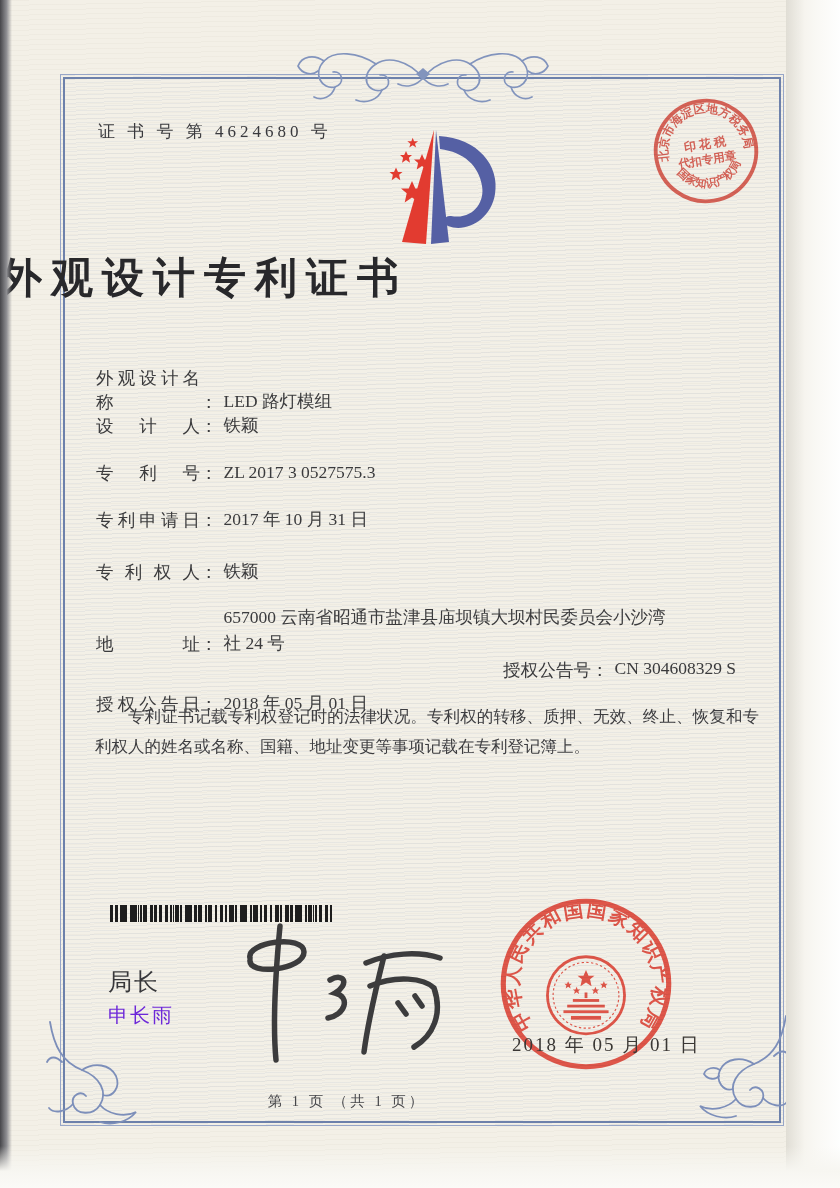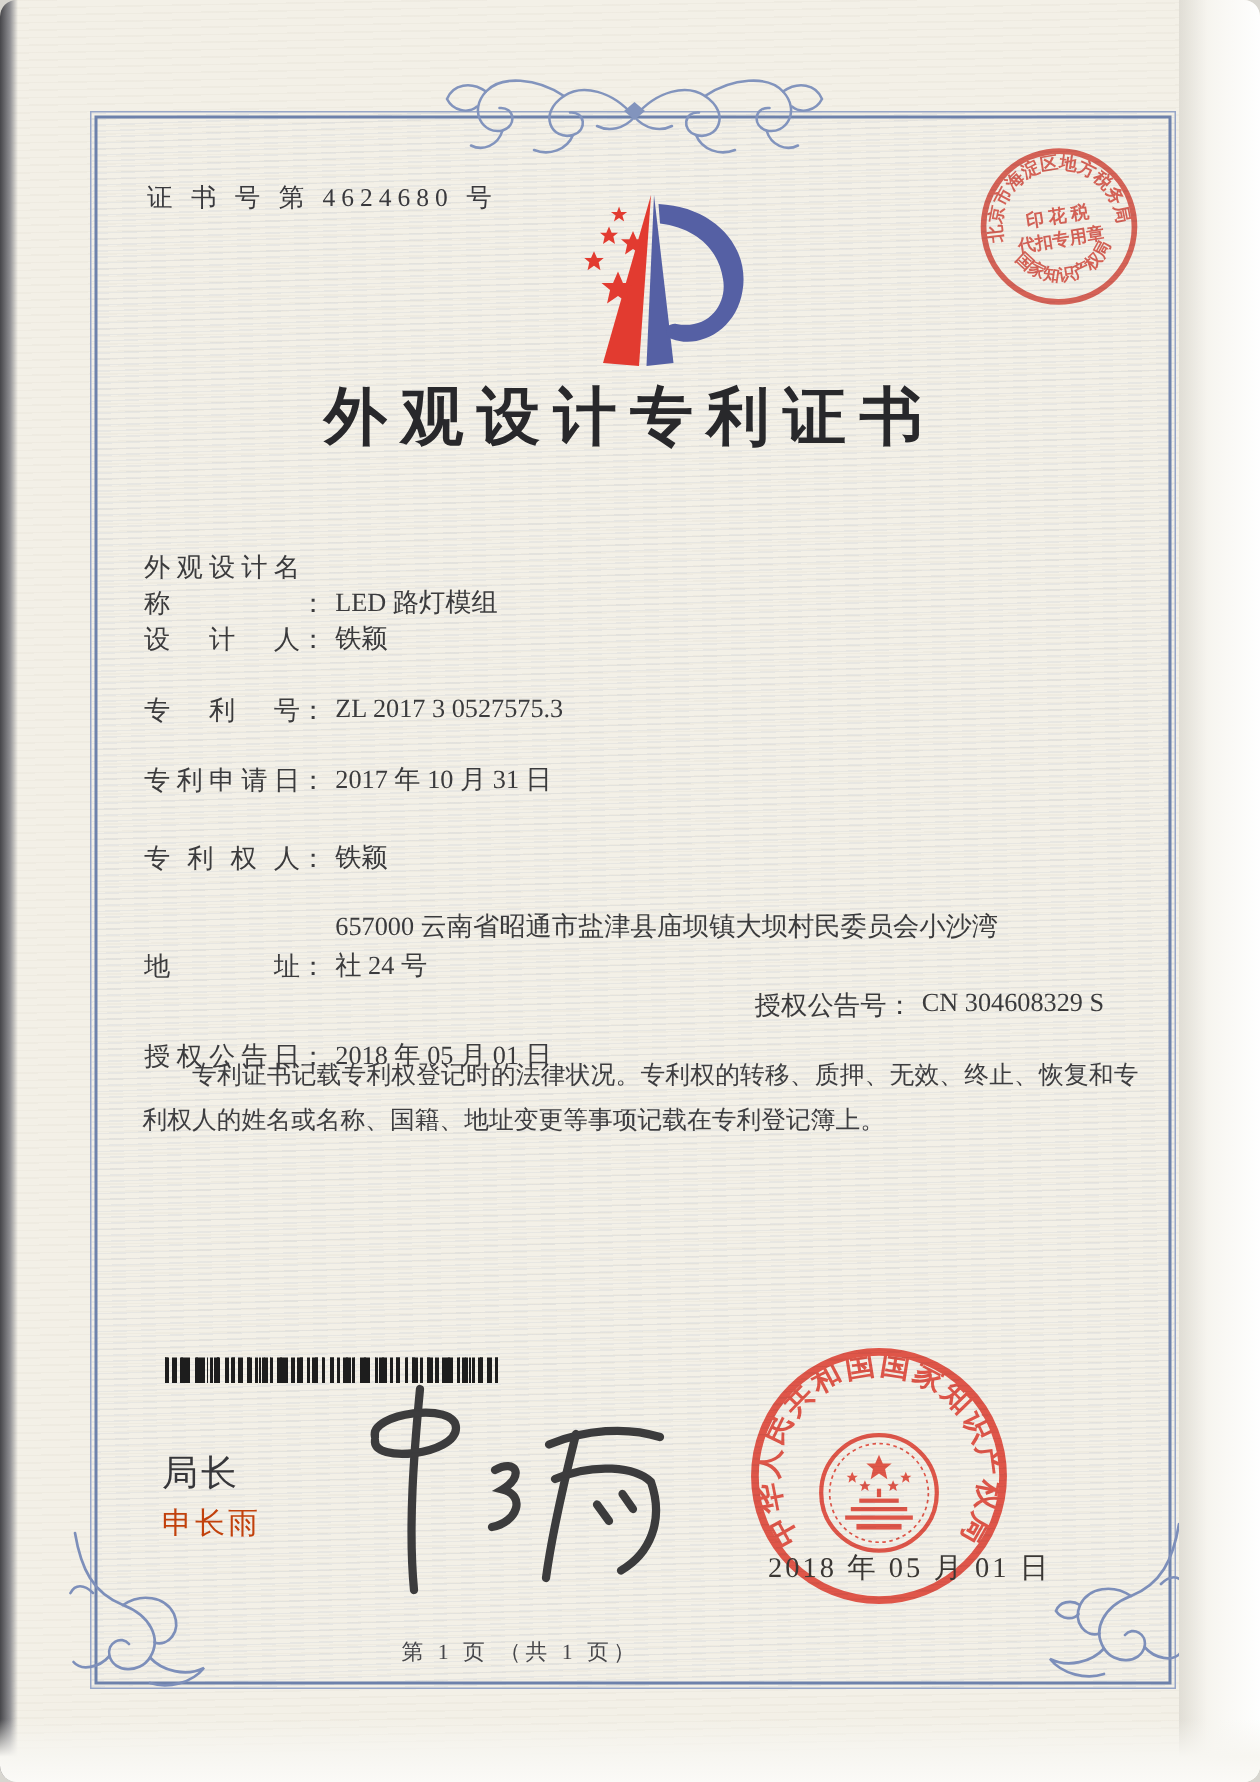--- a/index.html
+++ b/index.html
@@ -1,37 +1,37 @@
 <!DOCTYPE html>
 <html style="--paper: #f3f0e7; --ink: #3a3a3c; --frame-blue: #6d81ab; --ornament-blue: #8294bd; --stamp-red: #dc5349; --seal-red: #e8493d; --logo-red: #e23b30; --logo-blue: #5560a4;"><head>
 <meta charset="utf-8">
 <style>
   html,body{margin:0;padding:0;background:#d8d6d0;}
   .stage{position:relative;width:840px;height:1188px;overflow:hidden;
          font-family:"Liberation Serif","DejaVu Serif",serif;color:var(--ink,#3a3a3c);
-         background:var(--paper,#f3f0e7);border-radius:11px;}
+         background:var(--paper,#f3f0e7);}
   
   .scan-left{position:absolute;left:0;top:0;width:12px;height:100%;
     background:linear-gradient(90deg,#46464a 0,#8e8e92 55%,rgba(140,140,145,0) 100%);}
   .scan-right{position:absolute;right:0;top:0;width:54px;height:100%;
     background:linear-gradient(90deg,rgba(0,0,0,.07) 0,rgba(0,0,0,0) 35%),
                linear-gradient(90deg,#f1eee5 0,#f9f8f4 55%,#fefefe 100%);}
   .scan-bottom{position:absolute;left:0;bottom:0;width:100%;height:42px;
     background:linear-gradient(180deg,rgba(243,240,231,0) 0,#f7f6f1 60%,#fbfaf7 100%);}
   .paper-texture{position:absolute;inset:0;
     background:repeating-linear-gradient(179deg,rgba(176,168,148,.07) 0 1px,rgba(0,0,0,0) 1px 5px);}
   
   .frame{position:absolute;left:60px;top:74px;width:722px;height:1050px;
     border:1px solid #97a6c8;
     background:repeating-linear-gradient(178deg,rgba(125,145,185,.10) 0 1px,rgba(0,0,0,0) 1px 4px);}
   .frame::before{content:"";position:absolute;inset:2px;border:2px solid var(--frame-blue,#6d81ab);}
   .abs{position:absolute;}
   
   .cert-no{left:98px;top:120px;font-size:17px;letter-spacing:4px;color:#39393d;}
-  .title{left:0;top:250px;width:840px;text-align:center;font-size:42px;font-weight:600;
+  .title{left:0;top:250px;width:840px;font-size:42px;font-weight:600;
          letter-spacing:9px;color:#28282b;}
   
   .row{left:96px;font-size:17.5px;color:#3b3b3d;display:flex;align-items:flex-end;}
   .row .lbl{display:inline-block;width:104px;text-align:justify;text-align-last:justify;flex:0 0 auto;}
   .row .colon{flex:0 0 auto;padding-right:6px;}
   .row .val{display:inline-block;max-width:452px;line-height:26px;}
   .grant-right{left:490px;font-size:17.5px;display:flex;}
   .grant-right .lbl{width:88px;text-align:justify;text-align-last:justify;margin-left:13px;}
   .grant-right .colon{padding-right:6px;}
   
@@ -41,21 +41,21 @@
   
   .barcode{left:110px;top:905px;width:222px;height:17px;background-color:transparent;
     background-image:
       repeating-linear-gradient(90deg,#1d1d1d 0 2px,rgba(0,0,0,0) 2px 5px),
       repeating-linear-gradient(90deg,#1d1d1d 0 3px,rgba(0,0,0,0) 3px 11px),
       repeating-linear-gradient(90deg,#1d1d1d 0 1px,rgba(0,0,0,0) 1px 7px);}
   
   .sig-role{left:108px;top:966px;font-family:"Liberation Sans","DejaVu Sans",sans-serif;
             font-size:24px;color:#37373a;letter-spacing:2px;}
   .sig-name{left:108px;top:1002px;font-family:"Liberation Sans","DejaVu Sans",sans-serif;
-            font-size:20px;color:#c2410c;letter-spacing:2px;}
+            font-size:20px;color:#6d28d9;letter-spacing:2px;}
   .sig-svg{left:218px;top:918px;}
   
   .tax-stamp{left:648px;top:93px;width:116px;height:116px;transform:rotate(-9deg);
              opacity:.88;mix-blend-mode:multiply;}
   .main-seal{left:492px;top:890px;width:188px;height:188px;opacity:.9;mix-blend-mode:multiply;}
   .seal-date{left:512px;top:1032px;font-size:19px;letter-spacing:2px;color:#3a3734;}
   .footer{left:60px;top:1092px;width:574px;text-align:center;font-size:14.5px;
           letter-spacing:3px;color:#46464a;}
   svg text{font-family:"Liberation Serif","DejaVu Serif",serif;}
 </style>

